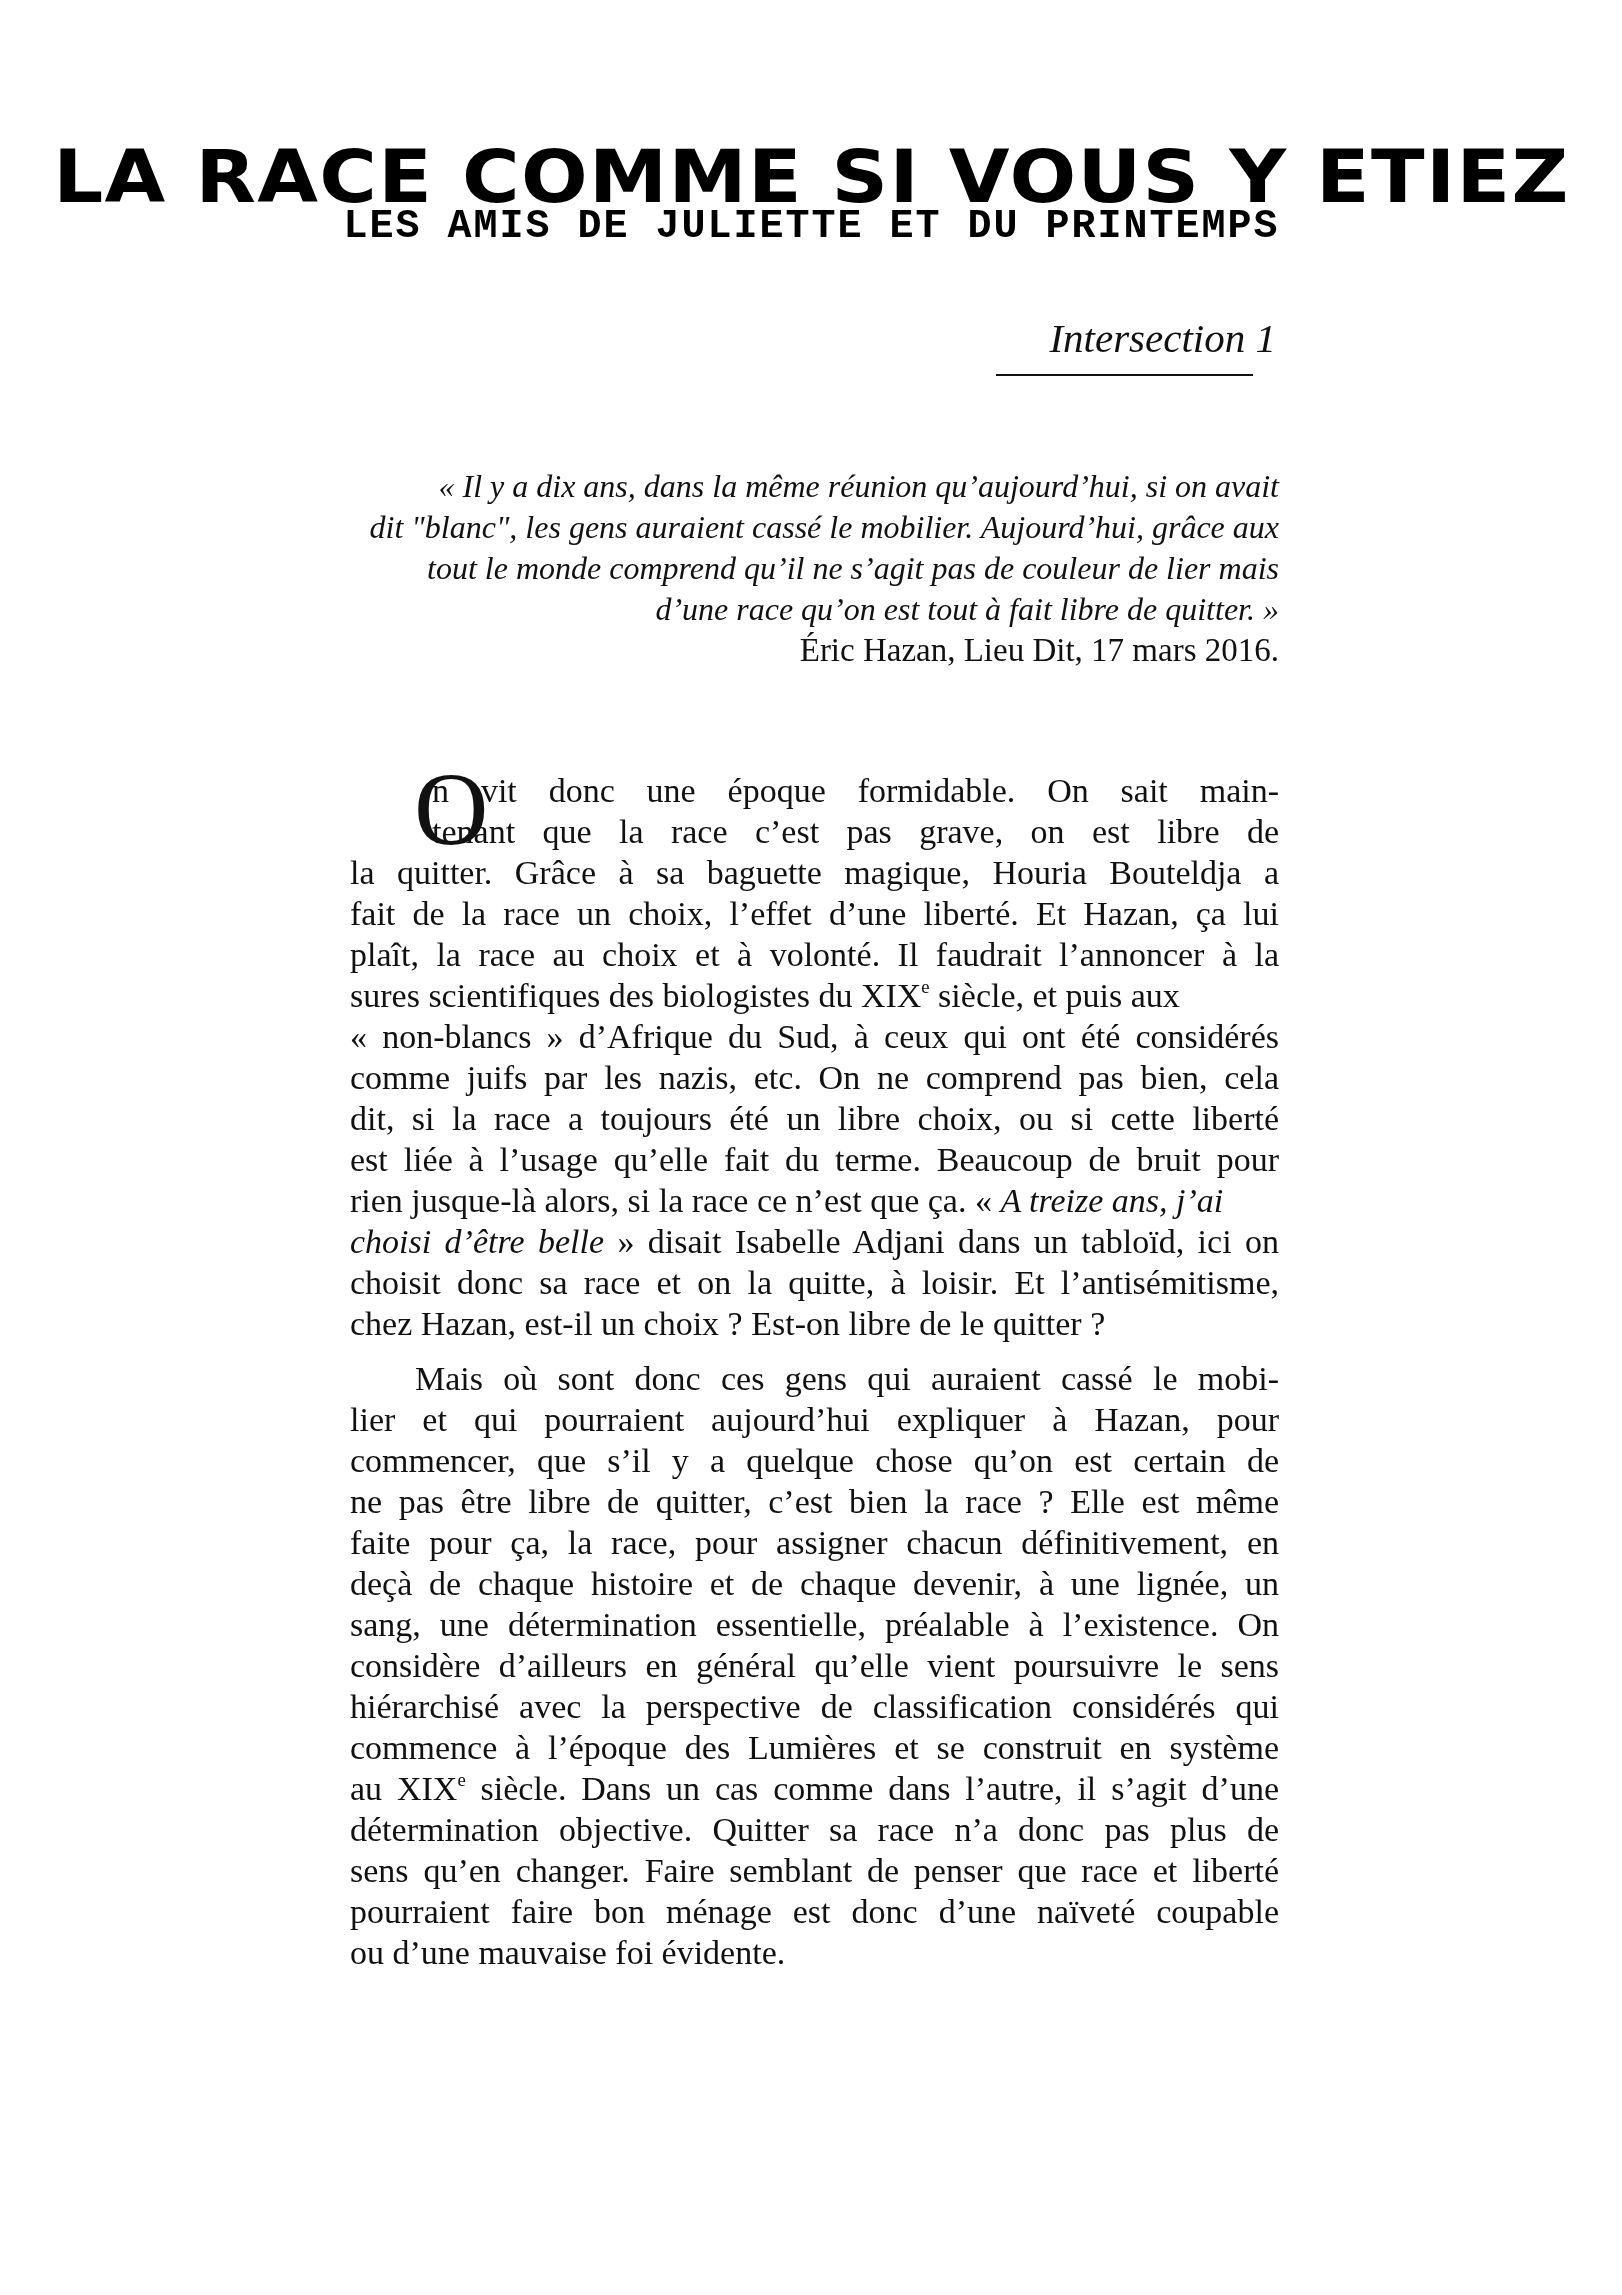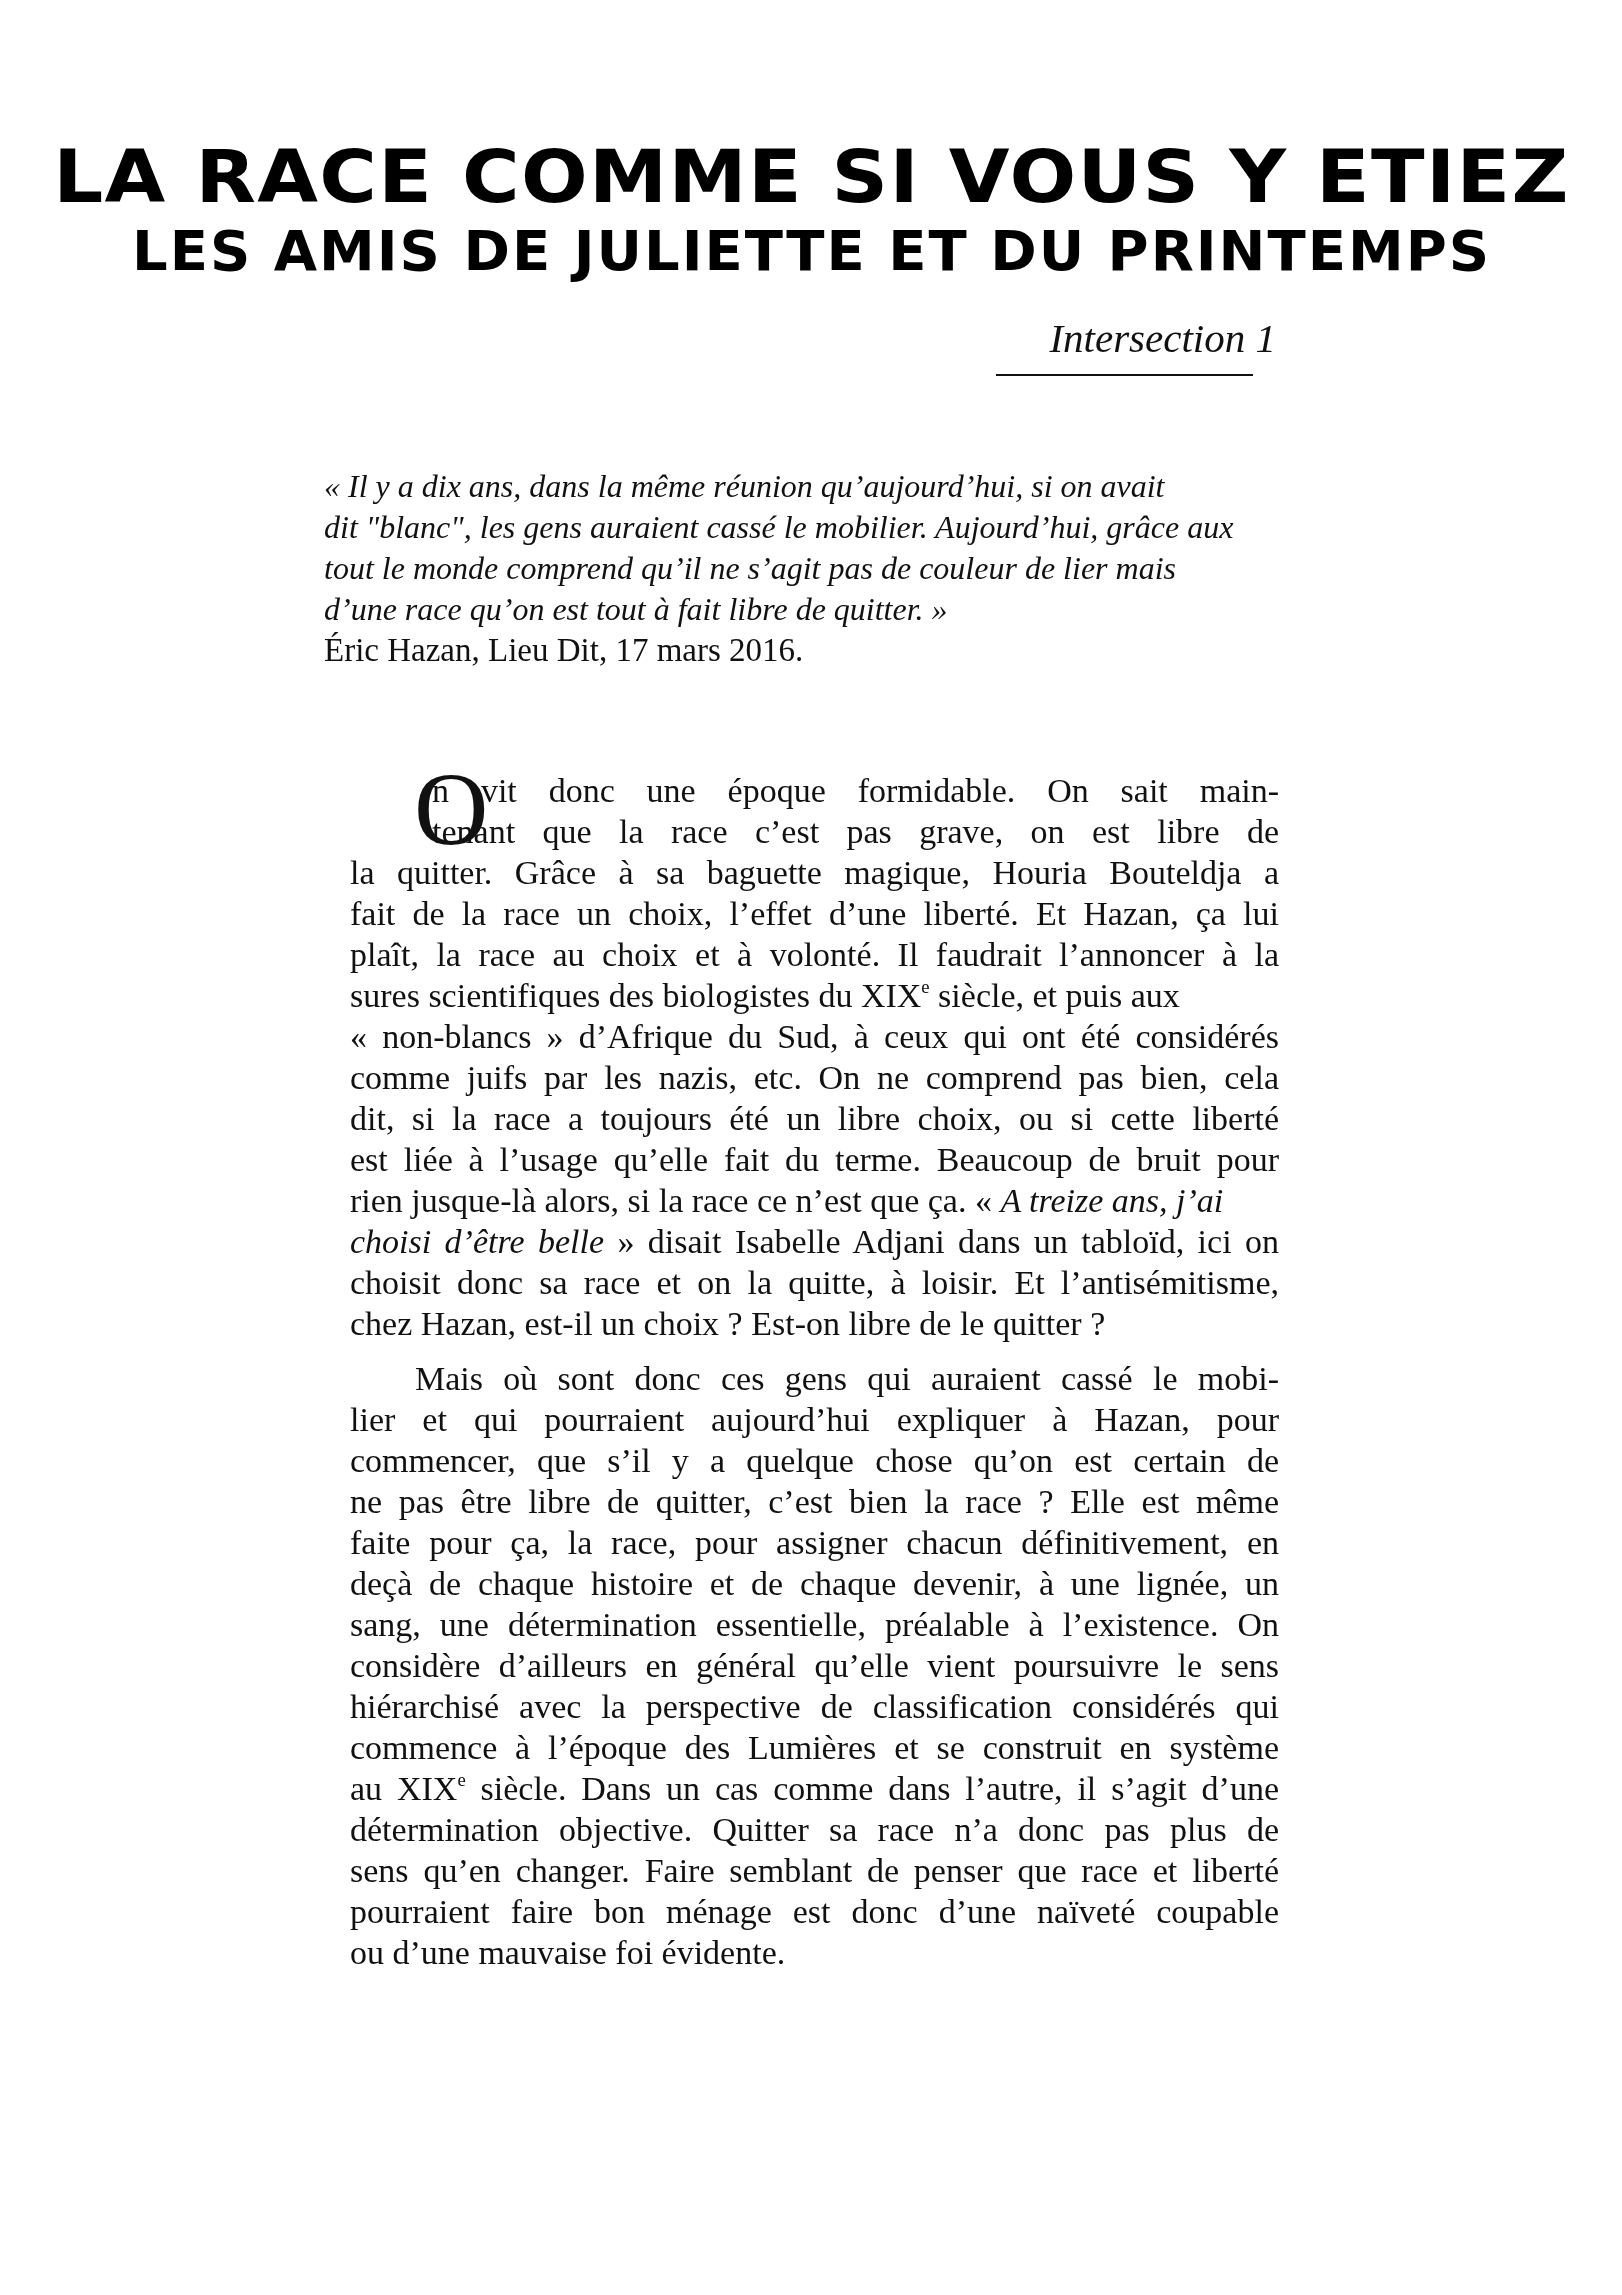--- a/index.html
+++ b/index.html
@@ -28,25 +28,26 @@
       transform-origin: center top;
     }
     .title-main {
       top: 88px;
       font-size: 77px;
       line-height: 77px;
       letter-spacing: 1.3px;
       transform: scaleX(1.02) scaleY(0.95);
     }
     .title-sub {
-      top: 181px;
-      font-size: 56px;
+      top: 170px;
+      font-size: 40px;
       line-height: 48px;
       letter-spacing: 2px;
       transform: scaleX(1.0);
+      font-family: Liberation Mono, monospace;
     }
     .section-label {
       position: absolute;
       top: 319px;
       right: 347px;
       font-style: italic;
       font-size: 41px;
       line-height: 39px;
       white-space: nowrap;
     }
@@ -56,20 +57,21 @@
       left: 996px;
       width: 257px;
       height: 2px;
       background: #111;
     }
     .epigraph {
       position: absolute;
       top: 466px;
       right: 344px;
       width: 955px;
+      text-align: right;
       font-size: 32px;
       line-height: 41px;
     }
     .epigraph .q-line {
       display: block;
       font-style: italic;
       white-space: nowrap;
     }
     .epigraph .attrib {
       display: block;

